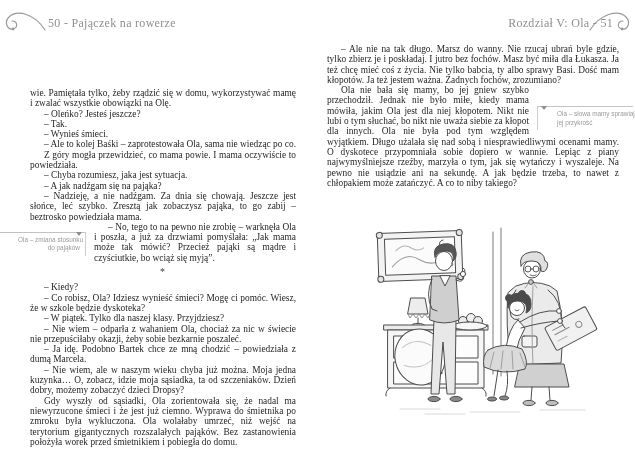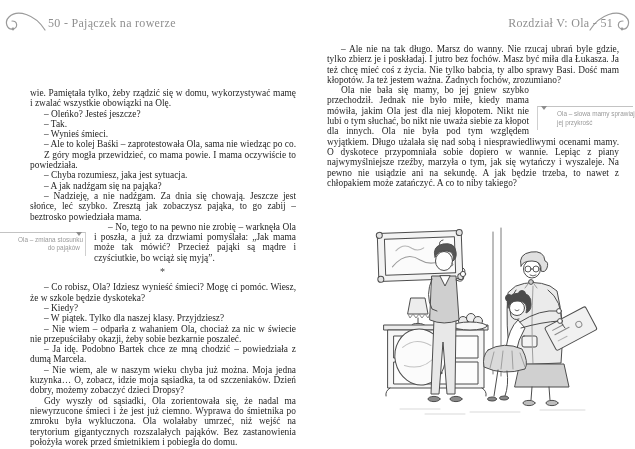--- a/index.html
+++ b/index.html
@@ -92,22 +92,22 @@
       <p class="para">Z góry mogła przewidzieć, co mama powie. I mama oczywiście to powiedziała.</p>
       <p class="para">– Chyba rozumiesz, jaka jest sytuacja.</p>
       <p class="para">– A jak nadźgam się na pająka?</p>
       <p class="para">– Nadzieję, a nie nadźgam. Za dnia się chowają. Jeszcze jest słońce, leć szybko. Zresztą jak zobaczysz pająka, to go zabij – beztrosko powiedziała mama.</p>
       <p class="para"><span class="margin-note note-left">
           <i class="note-arrow"></i>
           <span class="note-line">Ola – zmiana stosunku</span>
           <span class="note-line">do pająków</span>
         </span>– No, tego to na pewno nie zrobię – warknęła Ola i poszła, a już za drzwiami pomyślała: „Jak mama może tak mówić? Przecież pająki są mądre i czyściutkie, bo wciąż się myją”.</p>
       <p class="para separator">*</p>
+      <p class="para">– Kiedy?</p>
       <p class="para">– Co robisz, Ola? Idziesz wynieść śmieci? Mogę ci pomóc. Wiesz, że w szkole będzie dyskoteka?</p>
-      <p class="para">– Kiedy?</p>
       <p class="para">– W piątek. Tylko dla naszej klasy. Przyjdziesz?</p>
       <p class="para">– Nie wiem – odparła z wahaniem Ola, chociaż za nic w świecie nie przepuściłaby okazji, żeby sobie bezkarnie poszaleć.</p>
       <p class="para">– Ja idę. Podobno Bartek chce ze mną chodzić – powiedziała z dumą Marcela.</p>
       <p class="para">– Nie wiem, ale w naszym wieku chyba już można. Moja jedna kuzynka… O, zobacz, idzie moja sąsiadka, ta od szczeniaków. Dzień dobry, możemy zobaczyć dzieci Dropsy?</p>
       <p class="para">Gdy wyszły od sąsiadki, Ola zorientowała się, że nadal ma niewyrzucone śmieci i że jest już ciemno. Wyprawa do śmietnika po zmroku była wykluczona. Ola wolałaby umrzeć, niż wejść na terytorium gigantycznych rozszalałych pająków. Bez zastanowienia położyła worek przed śmietnikiem i pobiegła do domu.</p>
     </div>
 </div>
 
 <div class="page page-right">
   <svg class="flourish tr" width="44" height="28" viewBox="0 0 44 28">

